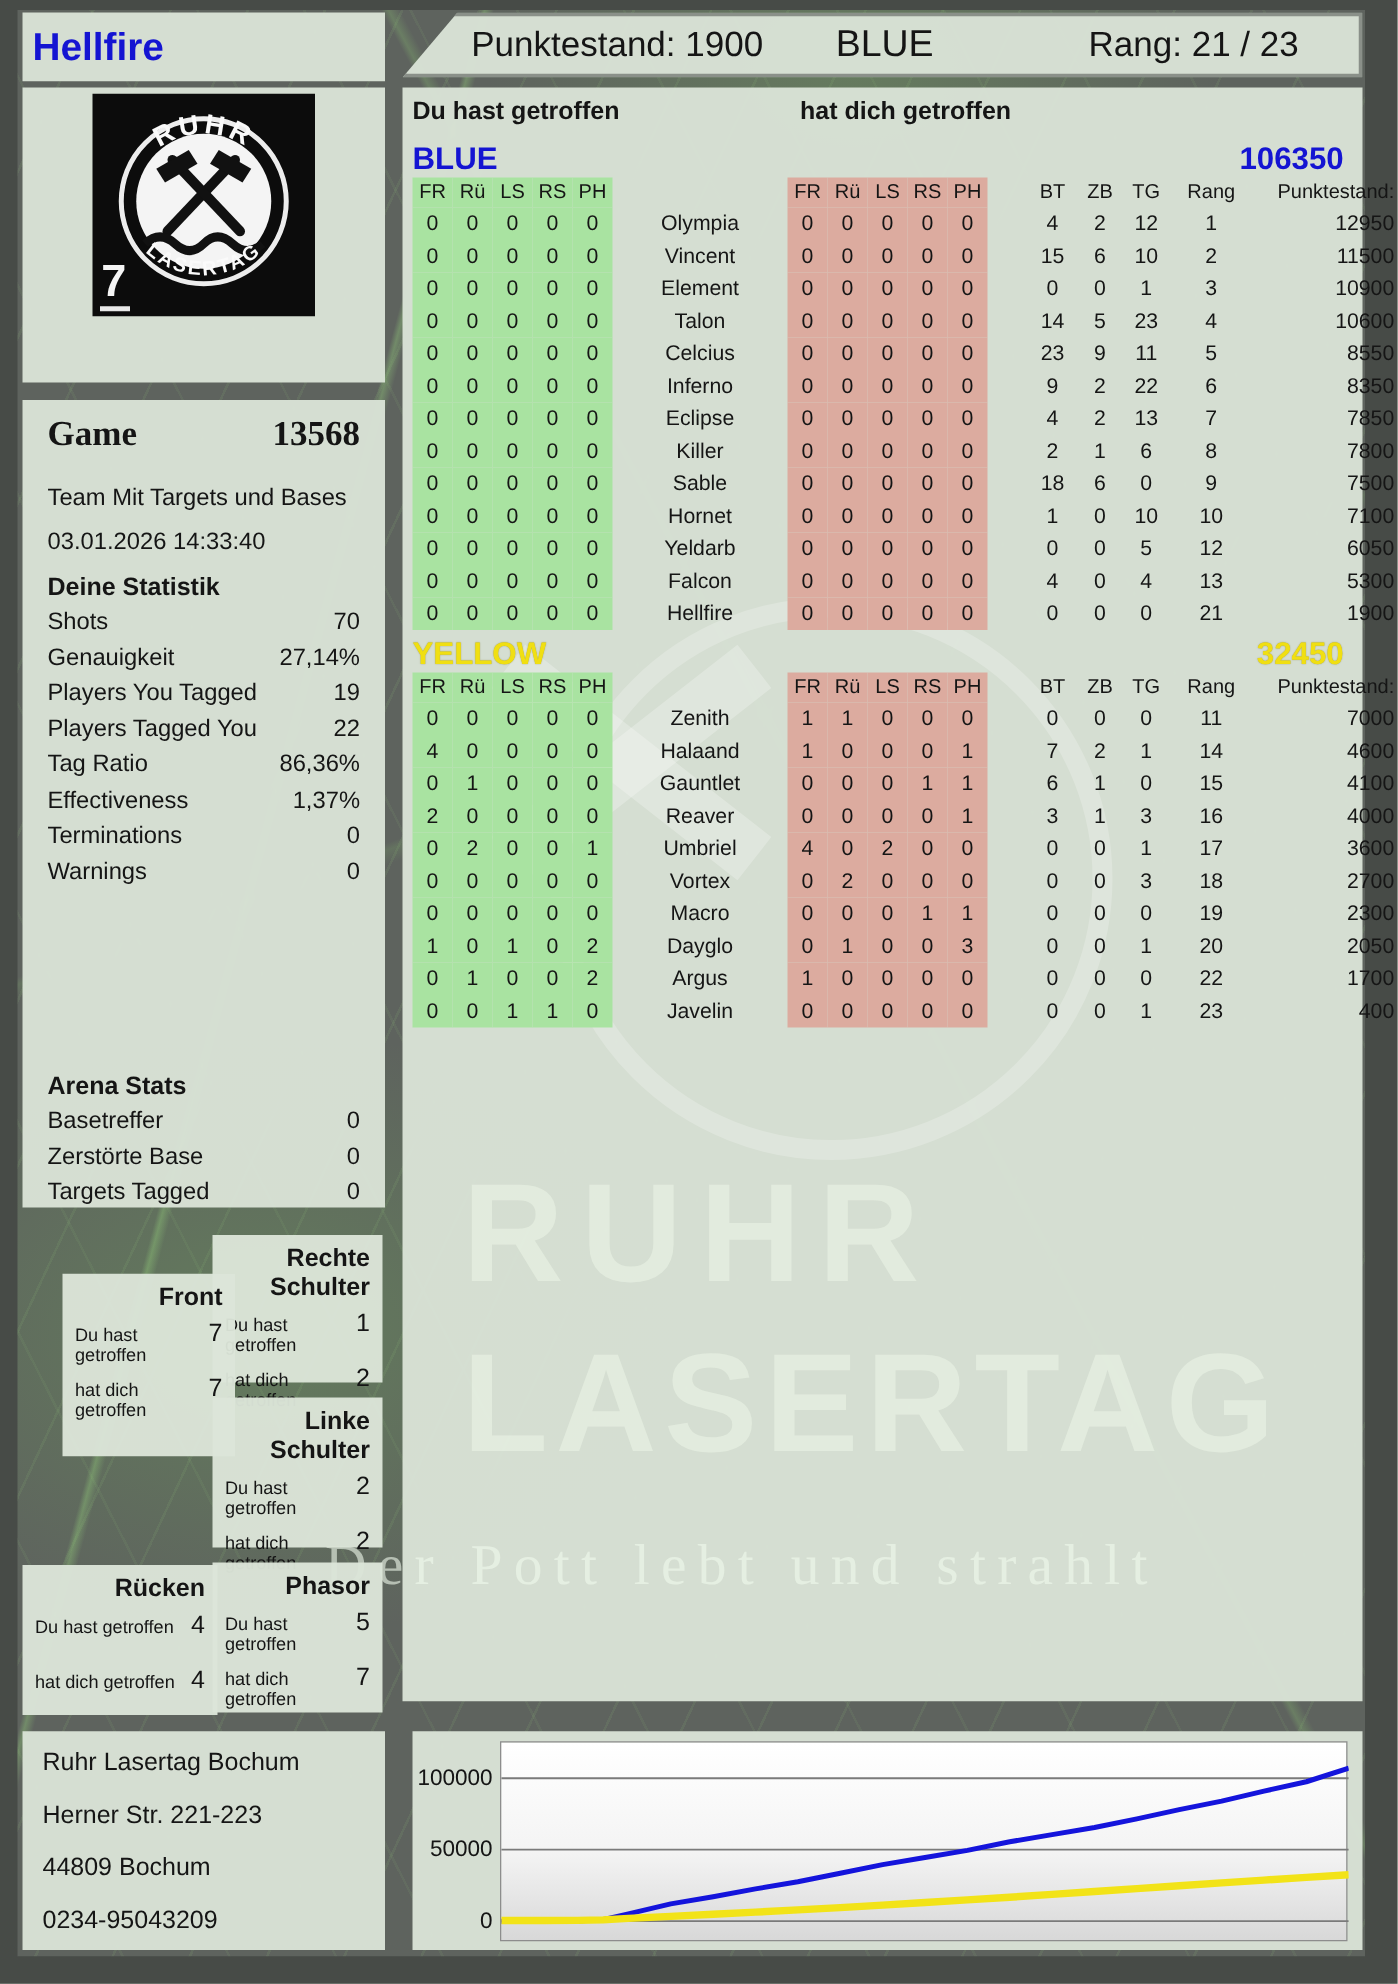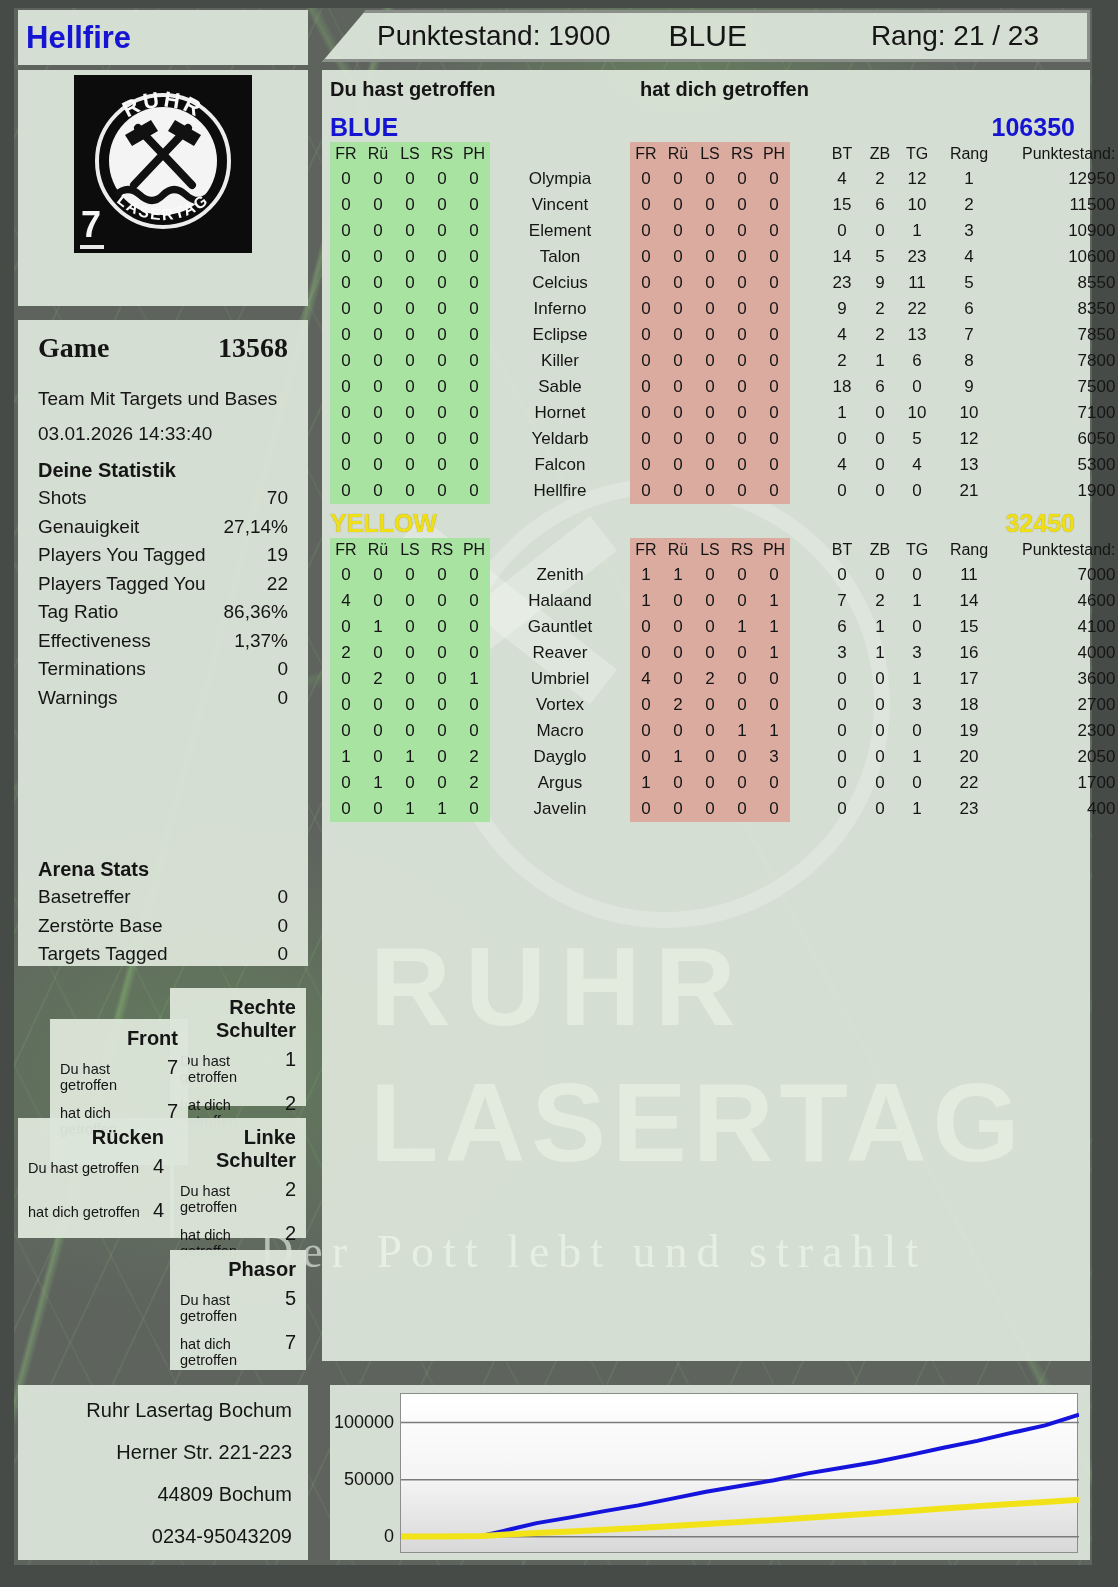--- a/index.html
+++ b/index.html
@@ -64,23 +64,23 @@
   .pk { text-align:right;margin-left:20px; }
   .ysec { margin-top:4px; }
   .hitbox { position:absolute; background:rgba(220,229,216,0.96); padding:8px 10px 6px 10px; }
   .hitbox h3 { text-align:right; font-size:20px; margin-bottom:6px; }
   .hb-row { display:flex; justify-content:space-between; align-items:baseline; height:44px; }
   .hb-row .lbl { font-size:14.5px; }
   .hb-row .val { font-size:20px; }
   .pos-rs { left:170px; top:988px; width:136px; height:118px; }
   .pos-front { left:18px; top:1019px; width:138px; height:146px;margin-left:32px; }
   .pos-ls { left:170px; top:1118px; width:136px; height:120px; }
-  .pos-rueck { left:18px; top:1118px; width:156px; height:120px; }
+  .pos-rueck { left:18px; top:1252px; width:156px; height:120px; }
   .pos-phasor { left:170px; top:1250px; width:136px; height:120px; }
-  .address-panel { left:18px; top:1385px; width:290px; height:175px; padding:14px 16px; font-size:20px;text-align:right; }
+  .address-panel { left:18px; top:1385px; width:290px; height:175px; padding:14px 16px; font-size:20px; }
   .address-panel div { margin-bottom:19px; }
   .chart-panel { left:330px; top:1385px; width:760px; height:175px; }
   .plot { position:absolute; left:70px; top:8px; width:678px; height:160px;
     background:linear-gradient(180deg,#ffffff 0%,#f4f4f4 55%,#d8d8d8 100%);
     border:1px solid #8d8d8d; }
   .ylab { position:absolute; width:62px; text-align:right; font-size:18px; height:22px; line-height:22px; left:2px; }
 </style>
 </head>
 <body>
 

